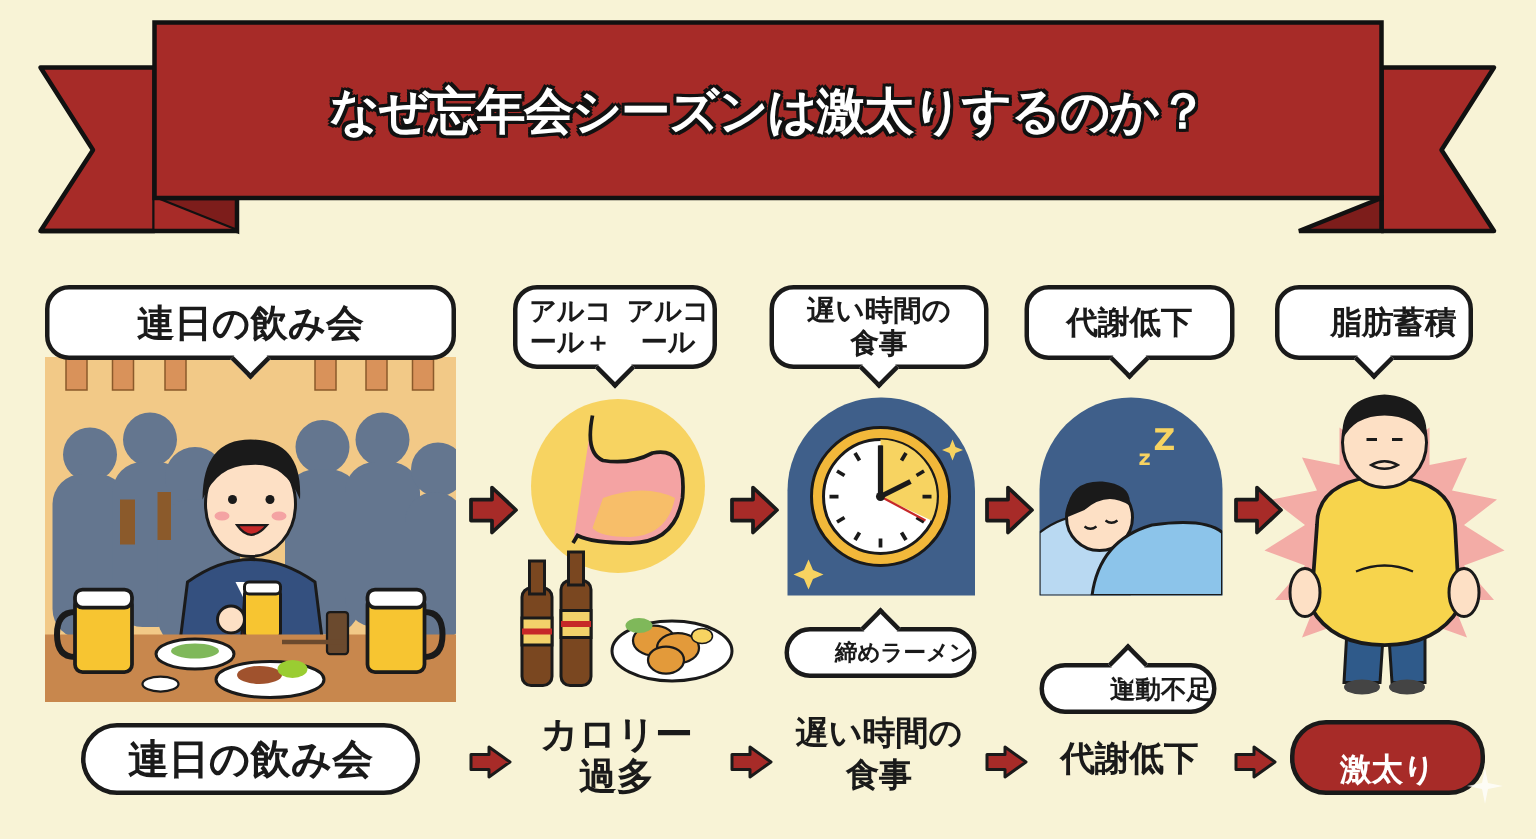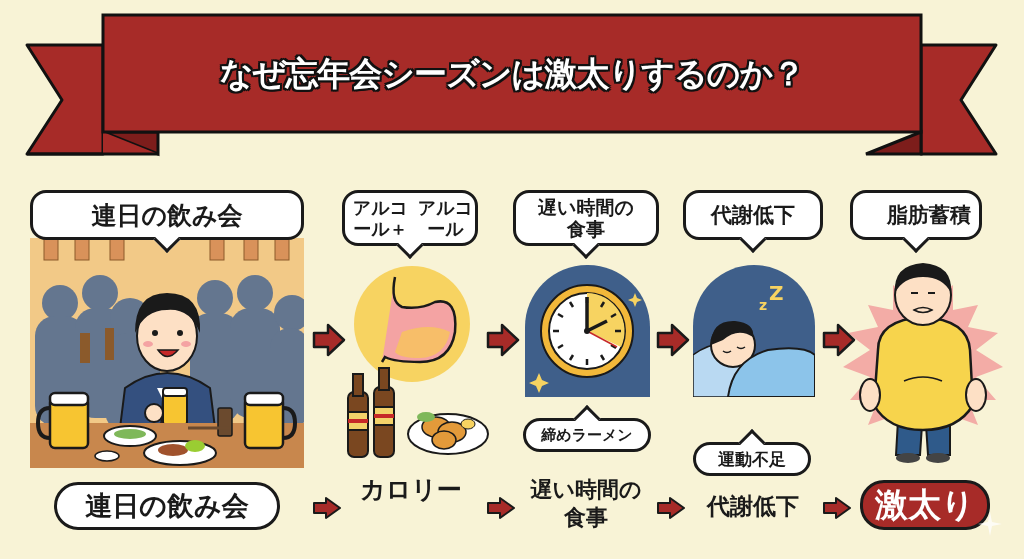--- a/index.html
+++ b/index.html
@@ -39,40 +39,40 @@
     font-weight: bold; color: #1a1a1a; z-index: 3;
   }
   .bubble::after {
     content: ""; position: absolute; left: 50%; bottom: -12px; width: 16px; height: 16px;
     background: #fff; border-right: 3px solid #1a1a1a; border-bottom: 3px solid #1a1a1a;
     transform: translateX(-50%) rotate(45deg);
   }
   .bubble.up::after {
     bottom: auto; top: -12px; transform: translateX(-50%) rotate(225deg);
   }
-  .bubble.pill { border-radius: 20px; }
+  .bubble.pill { border-radius: 20px; justify-content: flex-end; }
 
   
   .panel { position: absolute; overflow: hidden; }
 
   .arrow { position: absolute; z-index: 2; }
 
   
   .summary-pill {
     position: absolute; background: #fff; border: 3px solid #1a1a1a; border-radius: 24px;
     display: flex; align-items: center; justify-content: center;
     font-weight: bold; font-size: 27px; color: #1a1a1a;
   }
   .summary-text {
     position: absolute; text-align: center; font-weight: bold; color: #1a1a1a; line-height: 28px;
   }
   .result-pill {
     position: absolute; background: #a72b28; border: 3px solid #1a1a1a; border-radius: 24px;
-    display: flex; align-items: center; justify-content: center;
-    font-weight: bold; font-size: 33px; color: #fff;
+    display: flex; align-items: flex-end; justify-content: center;
+    font-weight: bold; font-size: 21px; color: #fff;
   }
 </style>
 </head>
 <body>
 
 <div class="banner">
   <svg width="1024" height="180">
 
     <polygon points="27,45 103,45 103,154 27,154 62,100" fill="#a72b28" stroke="#111" stroke-width="3" stroke-linejoin="round"></polygon>
     <polygon points="103,132 158,154 158,132" fill="#7d1d1b" stroke="#111" stroke-width="3"></polygon>
@@ -279,20 +279,21 @@
 </svg>
 
 <div class="summary-pill" style="left:54px; top:482px; width:226px; height:48px;">
   <span>連日の飲み会</span>
 </div>
 <svg class="arrow" style="left:312px; top:496px;" width="30" height="24" viewBox="0 0 30 24">
   <polygon points="2,7 14,7 14,2 28,12 14,22 14,17 2,17" fill="#a72b28" stroke="#1a1a1a" stroke-width="2" stroke-linejoin="round"></polygon>
 </svg>
 <div class="summary-text" style="left:352px; top:476px; width:118px; font-size:25px;">
   <div>カロリー</div>
+  <div>過多</div>
 </div>
 <svg class="arrow" style="left:486px; top:496px;" width="30" height="24" viewBox="0 0 30 24">
   <polygon points="2,7 14,7 14,2 28,12 14,22 14,17 2,17" fill="#a72b28" stroke="#1a1a1a" stroke-width="2" stroke-linejoin="round"></polygon>
 </svg>
 <div class="summary-text" style="left:518px; top:476px; width:136px; font-size:22px;">
   <div>遅い時間の</div>
   <div>食事</div>
 </div>
 <svg class="arrow" style="left:656px; top:496px;" width="30" height="24" viewBox="0 0 30 24">
   <polygon points="2,7 14,7 14,2 28,12 14,22 14,17 2,17" fill="#a72b28" stroke="#1a1a1a" stroke-width="2" stroke-linejoin="round"></polygon>

